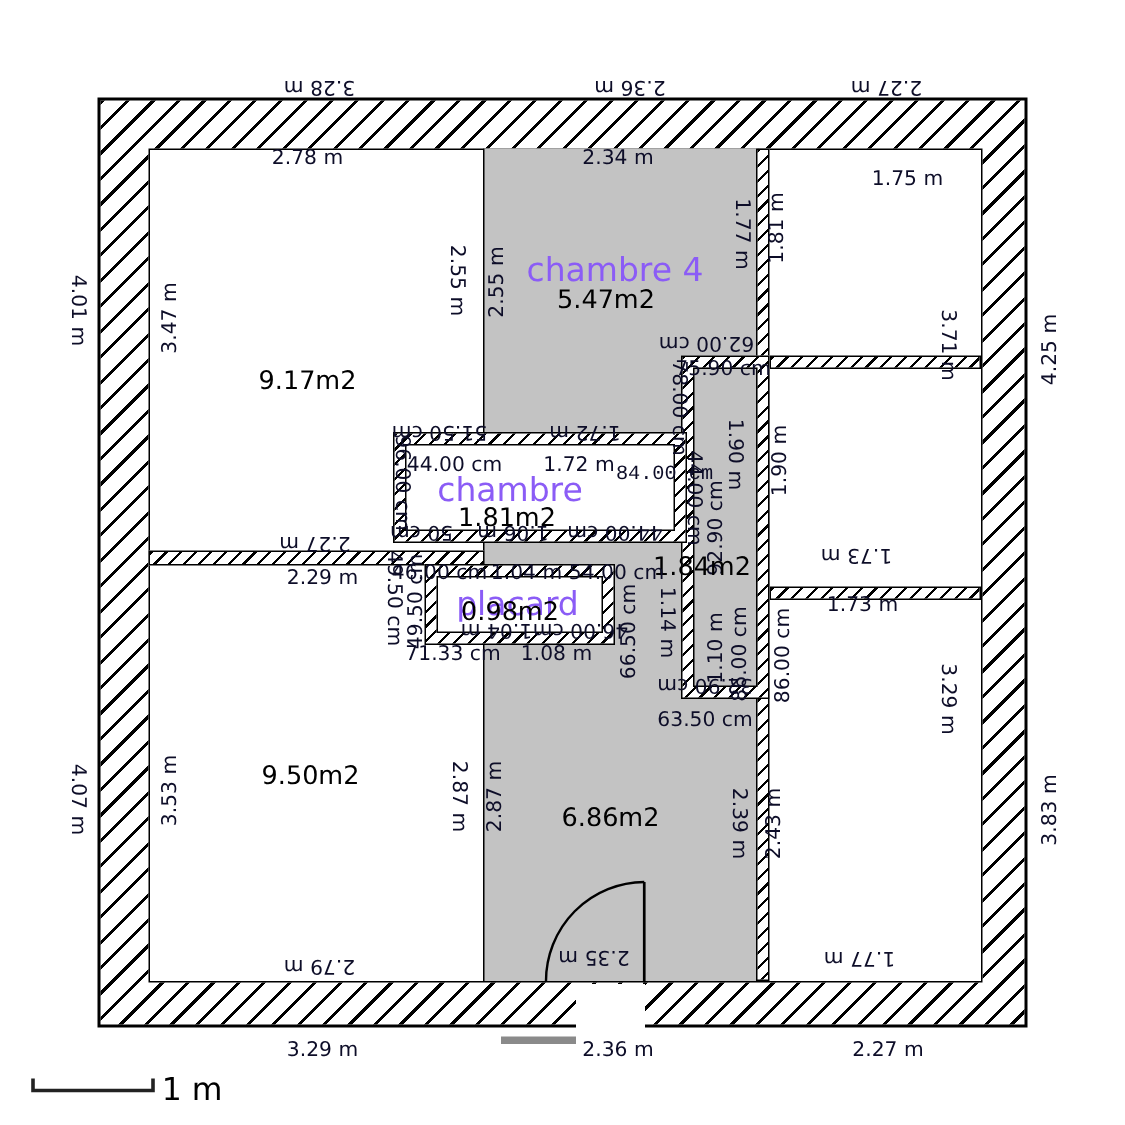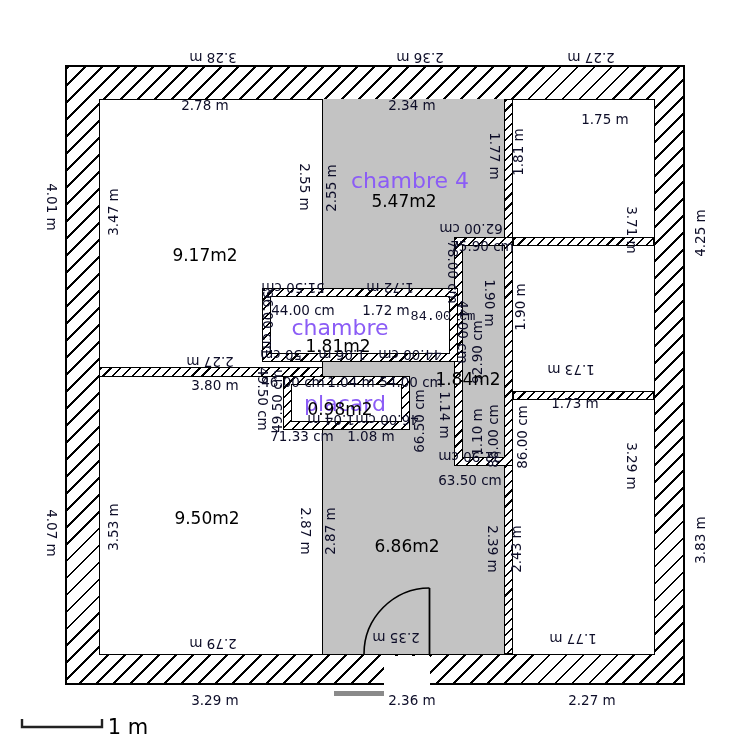--- a/index.html
+++ b/index.html
@@ -73,21 +73,21 @@
     <div class="lbl" style="left: 412px; top: 701px;">2.36 m</div>
     <div class="lbl" style="left: 592px; top: 701px;">2.27 m</div>
     <div class="lbl r90" style="left: 51px; top: 207px;">4.01 m</div>
     <div class="lbl r90" style="left: 51px; top: 533px;">4.07 m</div>
     <div class="lbl rm90" style="left: 701px; top: 233px;">4.25 m</div>
     <div class="lbl rm90" style="left: 701px; top: 540px;">3.83 m</div>
     <div class="lbl" style="left: 205px; top: 106px;">2.78 m</div>
     <div class="lbl rm90" style="left: 114px; top: 212px;">3.47 m</div>
     <div class="lbl area" style="left: 205px; top: 255px;">9.17m2</div>
     <div class="lbl r180" style="left: 210px; top: 361px;">2.27 m</div>
-    <div class="lbl" style="left: 215px; top: 386px;">3.80 m</div>
+    <div class="lbl" style="left: 215px; top: 386px;">2.29 m</div>
     <div class="lbl r90" style="left: 304px; top: 187px;">2.55 m</div>
     <div class="lbl rm90" style="left: 332px; top: 188px;">2.55 m</div>
     <div class="lbl room" style="left: 410px; top: 181px;">chambre 4</div>
     <div class="lbl area" style="left: 404px; top: 201px;">5.47m2</div>
     <div class="lbl" style="left: 412px; top: 106px;">2.34 m</div>
     <div class="lbl r90" style="left: 494px; top: 156px;">1.77 m</div>
     <div class="lbl rm90" style="left: 519px; top: 152px;">1.81 m</div>
     <div class="lbl" style="left: 578px; top: 120px; margin-left: 27px;">1.75 m</div>
     <div class="lbl r90" style="left: 631px; top: 230px;">3.71 m</div>
     <div class="lbl r180" style="left: 471px; top: 228px;">62.00 cm</div>

